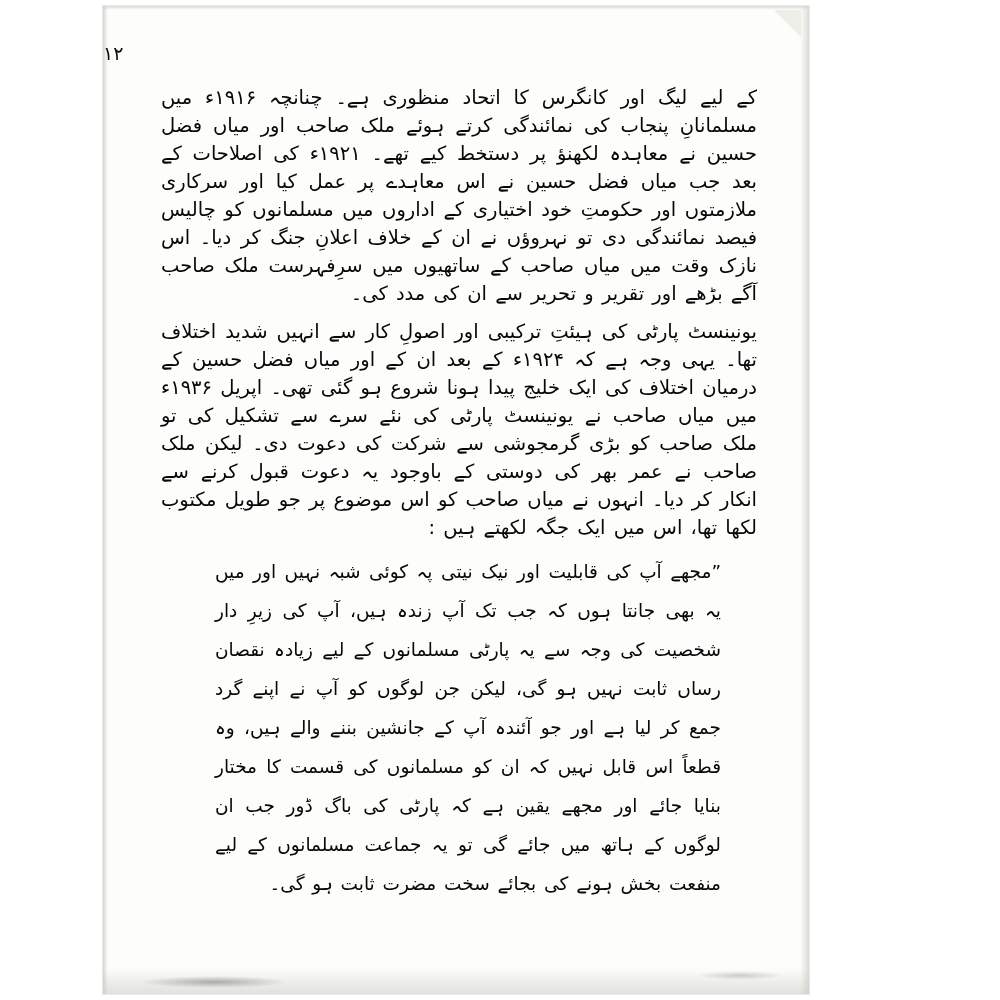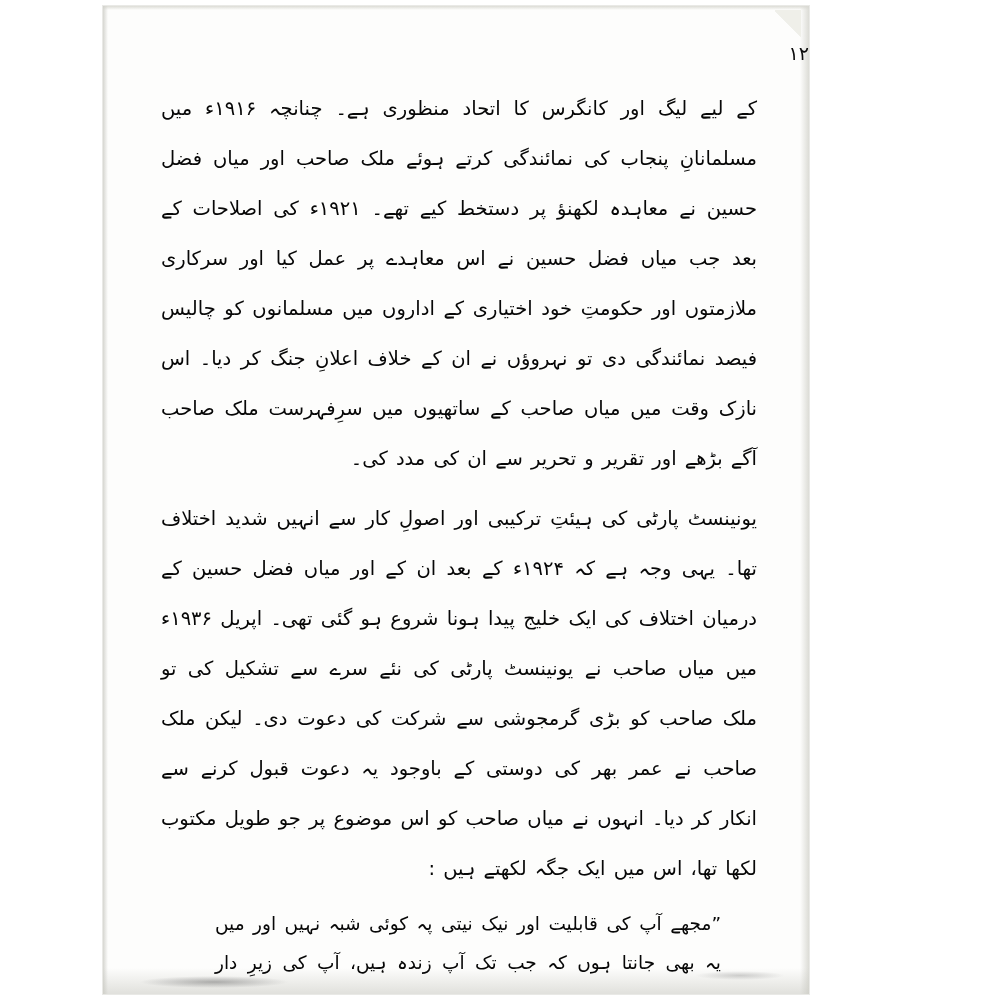--- a/index.html
+++ b/index.html
@@ -85,41 +85,41 @@
     height: 30px;
     background: linear-gradient(225deg, #efefe9 0 48%, rgba(255,255,255,0) 50%);
   }
 
   
   .page-number {
     position: absolute;
     top: 36px;
     left: 0;
     width: 100%;
-    text-align: right;
+    text-align: left;
     font-family: "DejaVu Sans", sans-serif;
     font-size: 19px;
     color: #151515;
     letter-spacing: 1px;
   }
 
   .body-col {
     position: absolute;
     top: 78px;
     right: 52px;
     left: 58px;
     direction: rtl;
     text-align: justify;
     color: #101010;
   }
 
   .para {
     font-family: "DejaVu Sans", sans-serif;
     font-size: 19.5px;
-    line-height: 50px;
+    line-height: 28px;
     margin: 0 0 6px 0;
     text-align: justify;
     text-justify: inter-word;
     word-spacing: 2px;
   }
 
   .para.first-block {
     margin-bottom: 10px;
   }
 

